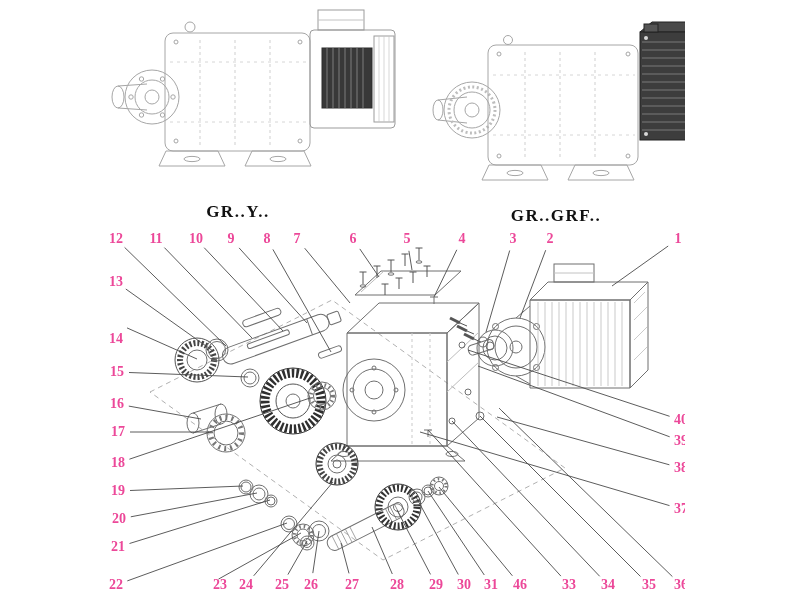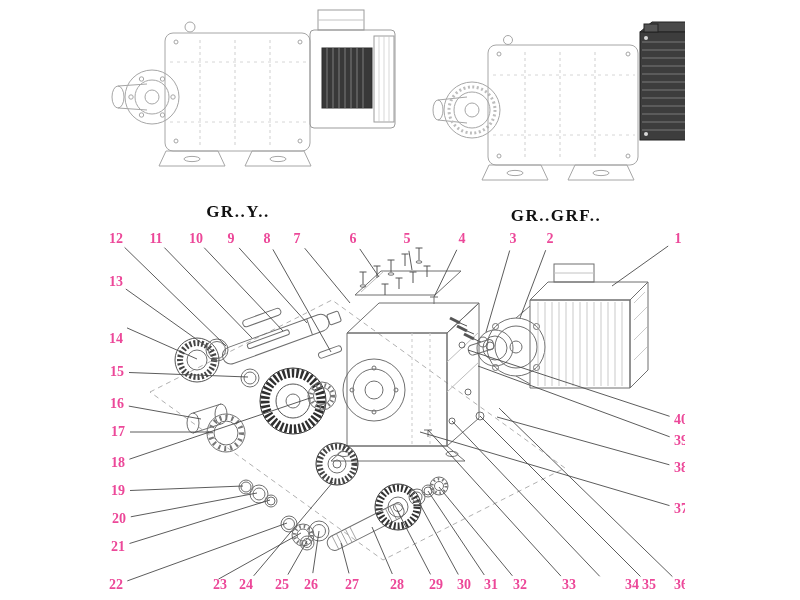--- a/index.html
+++ b/index.html
@@ -355,23 +355,23 @@
       <div class="callout" style="left: 116px; top: 585px;">22</div>
       <div class="callout" style="left: 220px; top: 585px;">23</div>
       <div class="callout" style="left: 246px; top: 585px;">24</div>
       <div class="callout" style="left: 282px; top: 585px;">25</div>
       <div class="callout" style="left: 311px; top: 585px;">26</div>
       <div class="callout" style="left: 352px; top: 585px;">27</div>
       <div class="callout" style="left: 397px; top: 585px;">28</div>
       <div class="callout" style="left: 436px; top: 585px;">29</div>
       <div class="callout" style="left: 464px; top: 585px;">30</div>
       <div class="callout" style="left: 491px; top: 585px;">31</div>
-      <div class="callout" style="left: 520px; top: 585px;">32</div>
+      <div class="callout" style="left: 520px; top: 585px;">46</div>
       <div class="callout" style="left: 569px; top: 585px;">33</div>
-      <div class="callout" style="left: 632px; top: 585px; font-family: Liberation Serif, serif;">34</div>
+      <div class="callout" style="left: 608px; top: 585px; font-family: Liberation Serif, serif;">34</div>
       <div class="callout" style="left: 649px; top: 585px;">35</div>
       <div class="callout" style="left: 681px; top: 585px;">36</div>
       <div class="callout" style="left: 681px; top: 509px;">37</div>
       <div class="callout" style="left: 681px; top: 468px;">38</div>
       <div class="callout" style="left: 681px; top: 441px;">39</div>
       <div class="callout" style="left: 681px; top: 420px;">40</div>
     </div>
 </div>
 
 </body></html>

